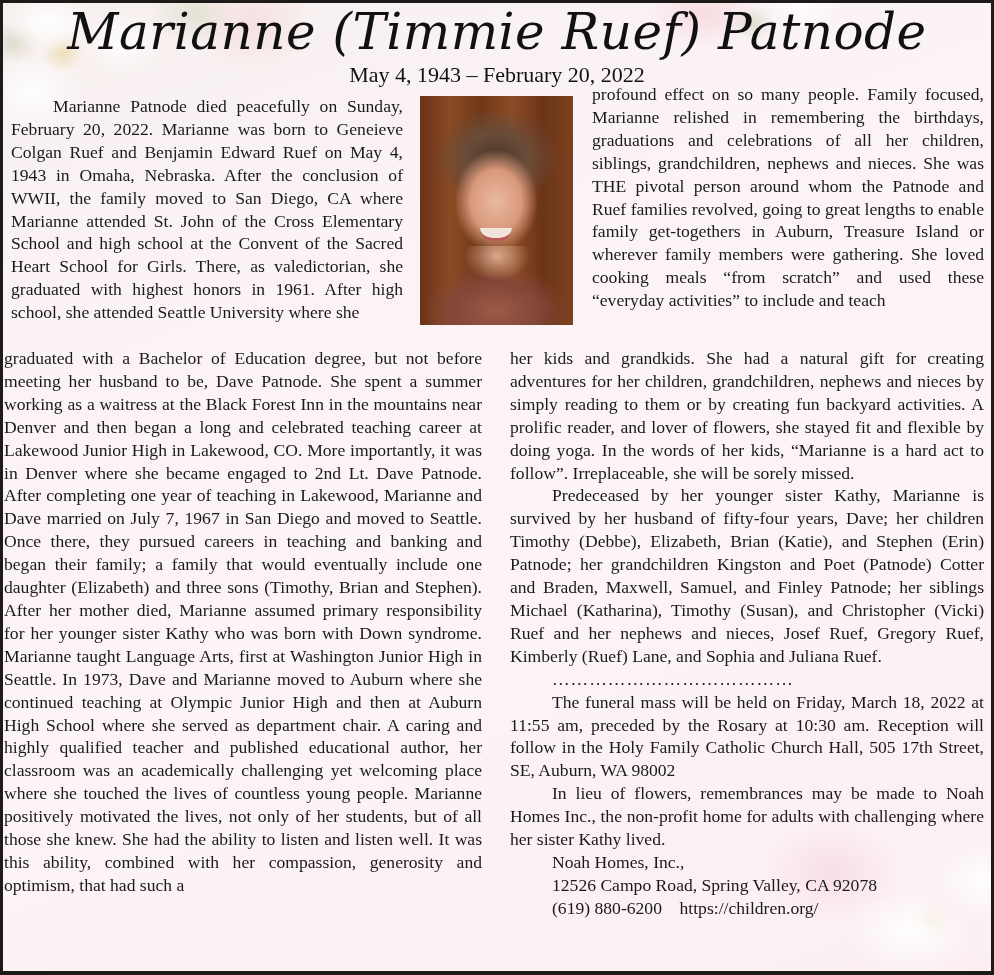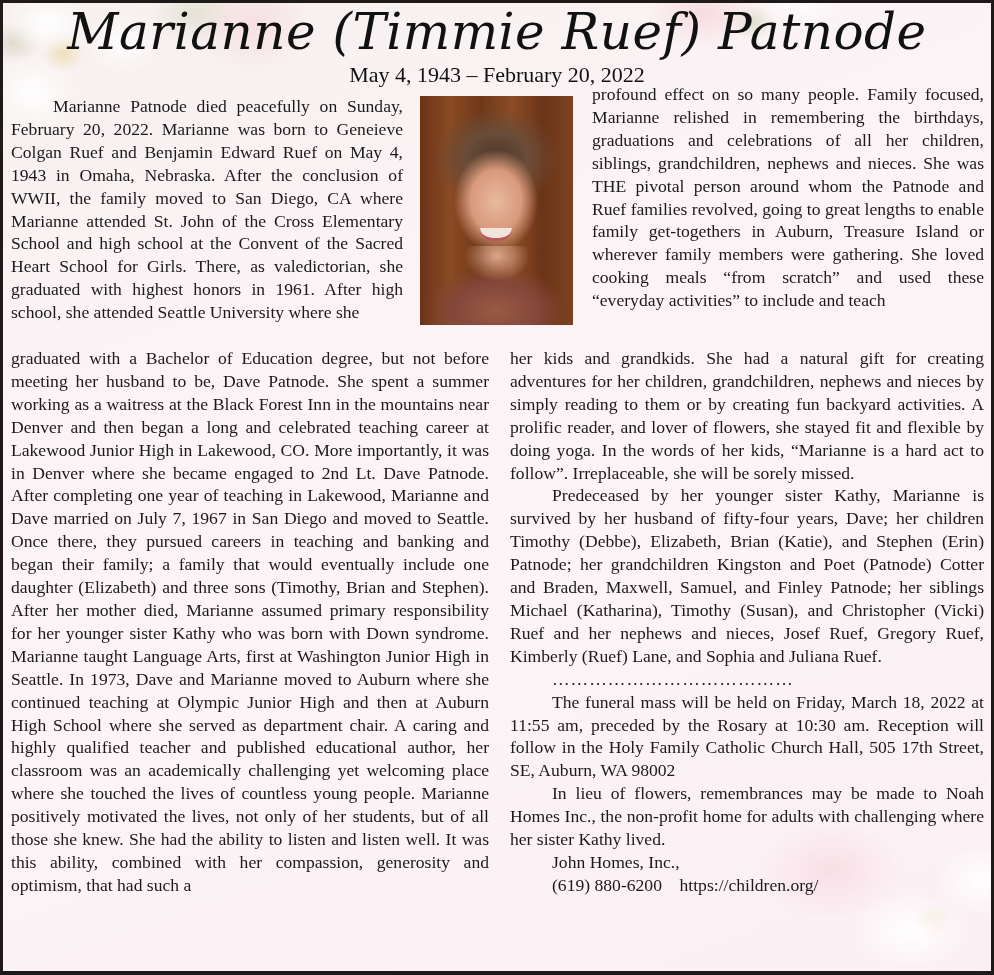--- a/index.html
+++ b/index.html
@@ -44,21 +44,21 @@
     position: absolute; left: 0; width: 988px; top: 58px; text-align: center;
     font-family: "Liberation Serif", serif; font-size: 22px; color: #111; line-height: 28px;
   }
   .text {
     font-family: "Liberation Serif", serif; font-size: 17.6px; line-height: 22.9px;
     color: #1a1a1a; text-align: justify; margin: 0;
   }
   .text p { margin: 0; }
   .indent { text-indent: 42px; }
   .col-left-a { position: absolute; left: 8px; top: 92px; width: 392px; }
-  .col-left-b { position: absolute; left: 8px; top: 344px; width: 478px; }
+  .col-left-b { position: absolute; left: 1px; top: 344px; width: 478px; }
   .col-right-a { position: absolute; left: 589px; top: 80px; width: 392px; }
   .col-right-b { position: absolute; left: 507px; top: 344px; width: 474px; }
   .photo {
     position: absolute; left: 417px; top: 93px; width: 153px; height: 229px;
     background:
       radial-gradient(ellipse 42px 52px at 76px 105px, #e8b9a0 0%, #d9997c 60%, rgba(217,153,124,0) 100%),
       radial-gradient(ellipse 62px 50px at 76px 62px, #4a3528 0%, #6a4c38 50%, rgba(106,76,56,0) 100%),
       radial-gradient(ellipse 70px 45px at 76px 215px, #9a5a44 0%, #84473a 60%, rgba(132,71,58,0) 100%),
       linear-gradient(90deg, #6b3418 0%, #8a4a24 20%, #6e3818 40%, #8c4c26 60%, #6a3418 80%, #7d4220 100%);
   }
@@ -99,19 +99,20 @@
   <div class="text col-right-a">
     <p>profound effect on so many people. Family focused, Marianne relished in remembering the birthdays, graduations and celebrations of all her children, siblings, grandchildren, nephews and nieces. She was THE pivotal person around whom the Patnode and Ruef families revolved, going to great lengths to enable family get-togethers in Auburn, Treasure Island or wherever family members were gathering. She loved cooking meals “from scratch” and used these “everyday activities” to include and teach</p>
   </div>
   <div class="text col-right-b">
     <p>her kids and grandkids. She had a natural gift for creating adventures for her children, grandchildren, nephews and nieces by simply reading to them or by creating fun backyard activities. A prolific reader, and lover of flowers, she stayed fit and flexible by doing yoga. In the words of her kids, “Marianne is a hard act to follow”. Irreplaceable, she will be sorely missed.</p>
     <p class="indent">Predeceased by her younger sister Kathy, Marianne is survived by her husband of fifty-four years, Dave; her children Timothy (Debbe), Elizabeth, Brian (Katie), and Stephen (Erin) Patnode; her grandchildren Kingston and Poet (Patnode) Cotter and Braden, Maxwell, Samuel, and Finley Patnode; her siblings Michael (Katharina), Timothy (Susan), and Christopher (Vicki) Ruef and her nephews and nieces, Josef Ruef, Gregory Ruef, Kimberly (Ruef) Lane, and Sophia and Juliana Ruef.</p>
     <p class="indent dotline">…………………………………</p>
     <p class="indent">The funeral mass will be held on Friday, March 18, 2022 at 11:55 am, preceded by the Rosary at 10:30 am. Reception will follow in the Holy Family Catholic Church Hall, 505 17th Street, SE, Auburn, WA 98002</p>
     <p class="indent">In lieu of flowers, remembrances may be made to Noah Homes Inc., the non-profit home for adults with challenging where her sister Kathy lived.</p>
     <div class="contact">
-      <div>John Homes, Inc.,</div>
+      <div>Noah Homes, Inc.,</div>
+      <div>12526 Campo Road, Spring Valley, CA 92078</div>
       <div>
         <span>(619) 880-6200</span>&nbsp;&nbsp;&nbsp;&nbsp;<span>https://children.org/</span>
       </div>
     </div>
   </div>
 </div>
 
 </body></html>

